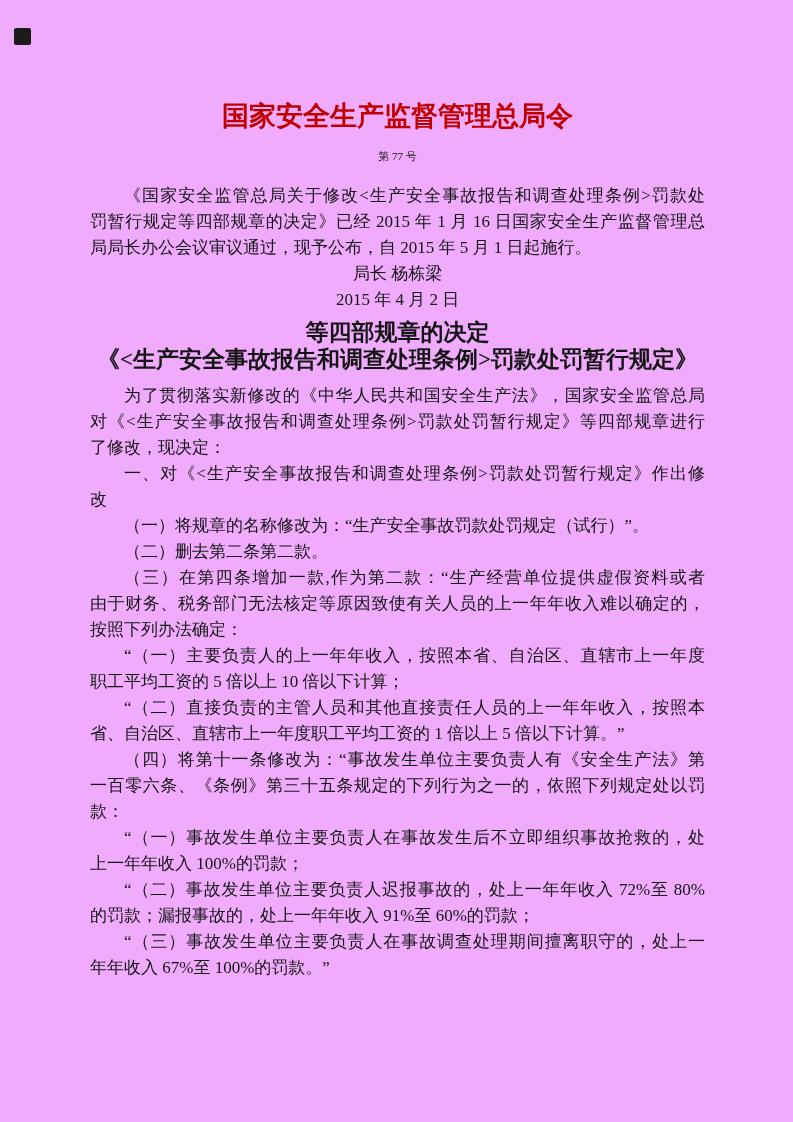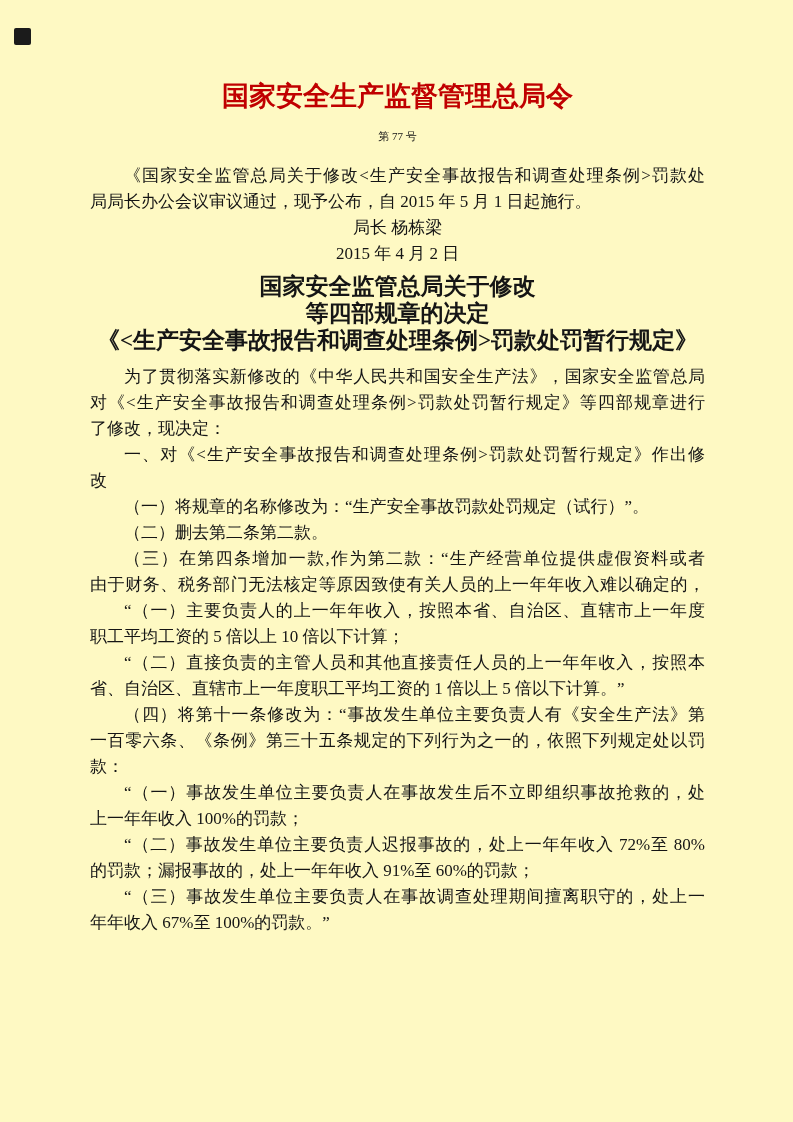--- a/index.html
+++ b/index.html
@@ -1,22 +1,22 @@
 <!DOCTYPE html>
 <html><head>
 <meta charset="utf-8">
 <style>
   html, body { margin: 0; padding: 0; background: #ffffff; }
   .page {
     position: relative;
     width: 793px;
     height: 1122px;
-    background: #fef9c3;
+    background: #f0abfc;
     box-sizing: border-box;
-    padding: 76px 88px 0 90px;
+    padding: 96px 88px 0 90px;
     font-family: "Liberation Serif", "DejaVu Serif", serif;
     color: #151515;
     overflow: hidden;
   }
   .marker {
     position: absolute;
     left: 14px;
     top: 28px;
     width: 17px;
     height: 17px;
@@ -54,28 +54,28 @@
 <body>
 
 <div class="page">
   <div class="marker"></div>
 
   <div class="doc-title" style="color: rgb(192, 0, 0);">国家安全生产监督管理总局令</div>
   <div class="doc-num">第 77 号</div>
 
   <div class="preamble">
       <div class="line indent fill">《国家安全监管总局关于修改&lt;生产安全事故报告和调查处理条例&gt;罚款处</div>
+      <div class="line fill">罚暂行规定等四部规章的决定》已经 2015 年 1 月 16 日国家安全生产监督管理总</div>
       <div class="line">局局长办公会议审议通过，现予公布，自 2015 年 5 月 1 日起施行。</div>
     </div>
 
   <div class="line sig">局长 杨栋梁</div>
   <div class="line sig">2015 年 4 月 2 日</div>
 
   <div class="decision-title">
-      <div class="t2">国家安全监管总局关于修改</div>
       <div class="t2">等四部规章的决定</div>
       <div class="t2">《&lt;生产安全事故报告和调查处理条例&gt;罚款处罚暂行规定》</div>
     </div>
 
   <div class="body-paragraphs">
     <div>
         <div class="line indent fill">为了贯彻落实新修改的《中华人民共和国安全生产法》，国家安全监管总局</div>
         <div class="line fill">对《&lt;生产安全事故报告和调查处理条例&gt;罚款处罚暂行规定》等四部规章进行</div>
         <div class="line">了修改，现决定：</div>
       </div>
@@ -85,20 +85,21 @@
       </div>
     <div>
         <div class="line indent">（一）将规章的名称修改为：“生产安全事故罚款处罚规定（试行）”。</div>
       </div>
     <div>
         <div class="line indent">（二）删去第二条第二款。</div>
       </div>
     <div>
         <div class="line indent fill">（三）在第四条增加一款,作为第二款：“生产经营单位提供虚假资料或者</div>
         <div class="line fill">由于财务、税务部门无法核定等原因致使有关人员的上一年年收入难以确定的，</div>
+        <div class="line">按照下列办法确定：</div>
       </div>
     <div>
         <div class="line indent fill">“（一）主要负责人的上一年年收入，按照本省、自治区、直辖市上一年度</div>
         <div class="line">职工平均工资的 5 倍以上 10 倍以下计算；</div>
       </div>
     <div>
         <div class="line indent fill">“（二）直接负责的主管人员和其他直接责任人员的上一年年收入，按照本</div>
         <div class="line">省、自治区、直辖市上一年度职工平均工资的 1 倍以上 5 倍以下计算。”</div>
       </div>
     <div>

